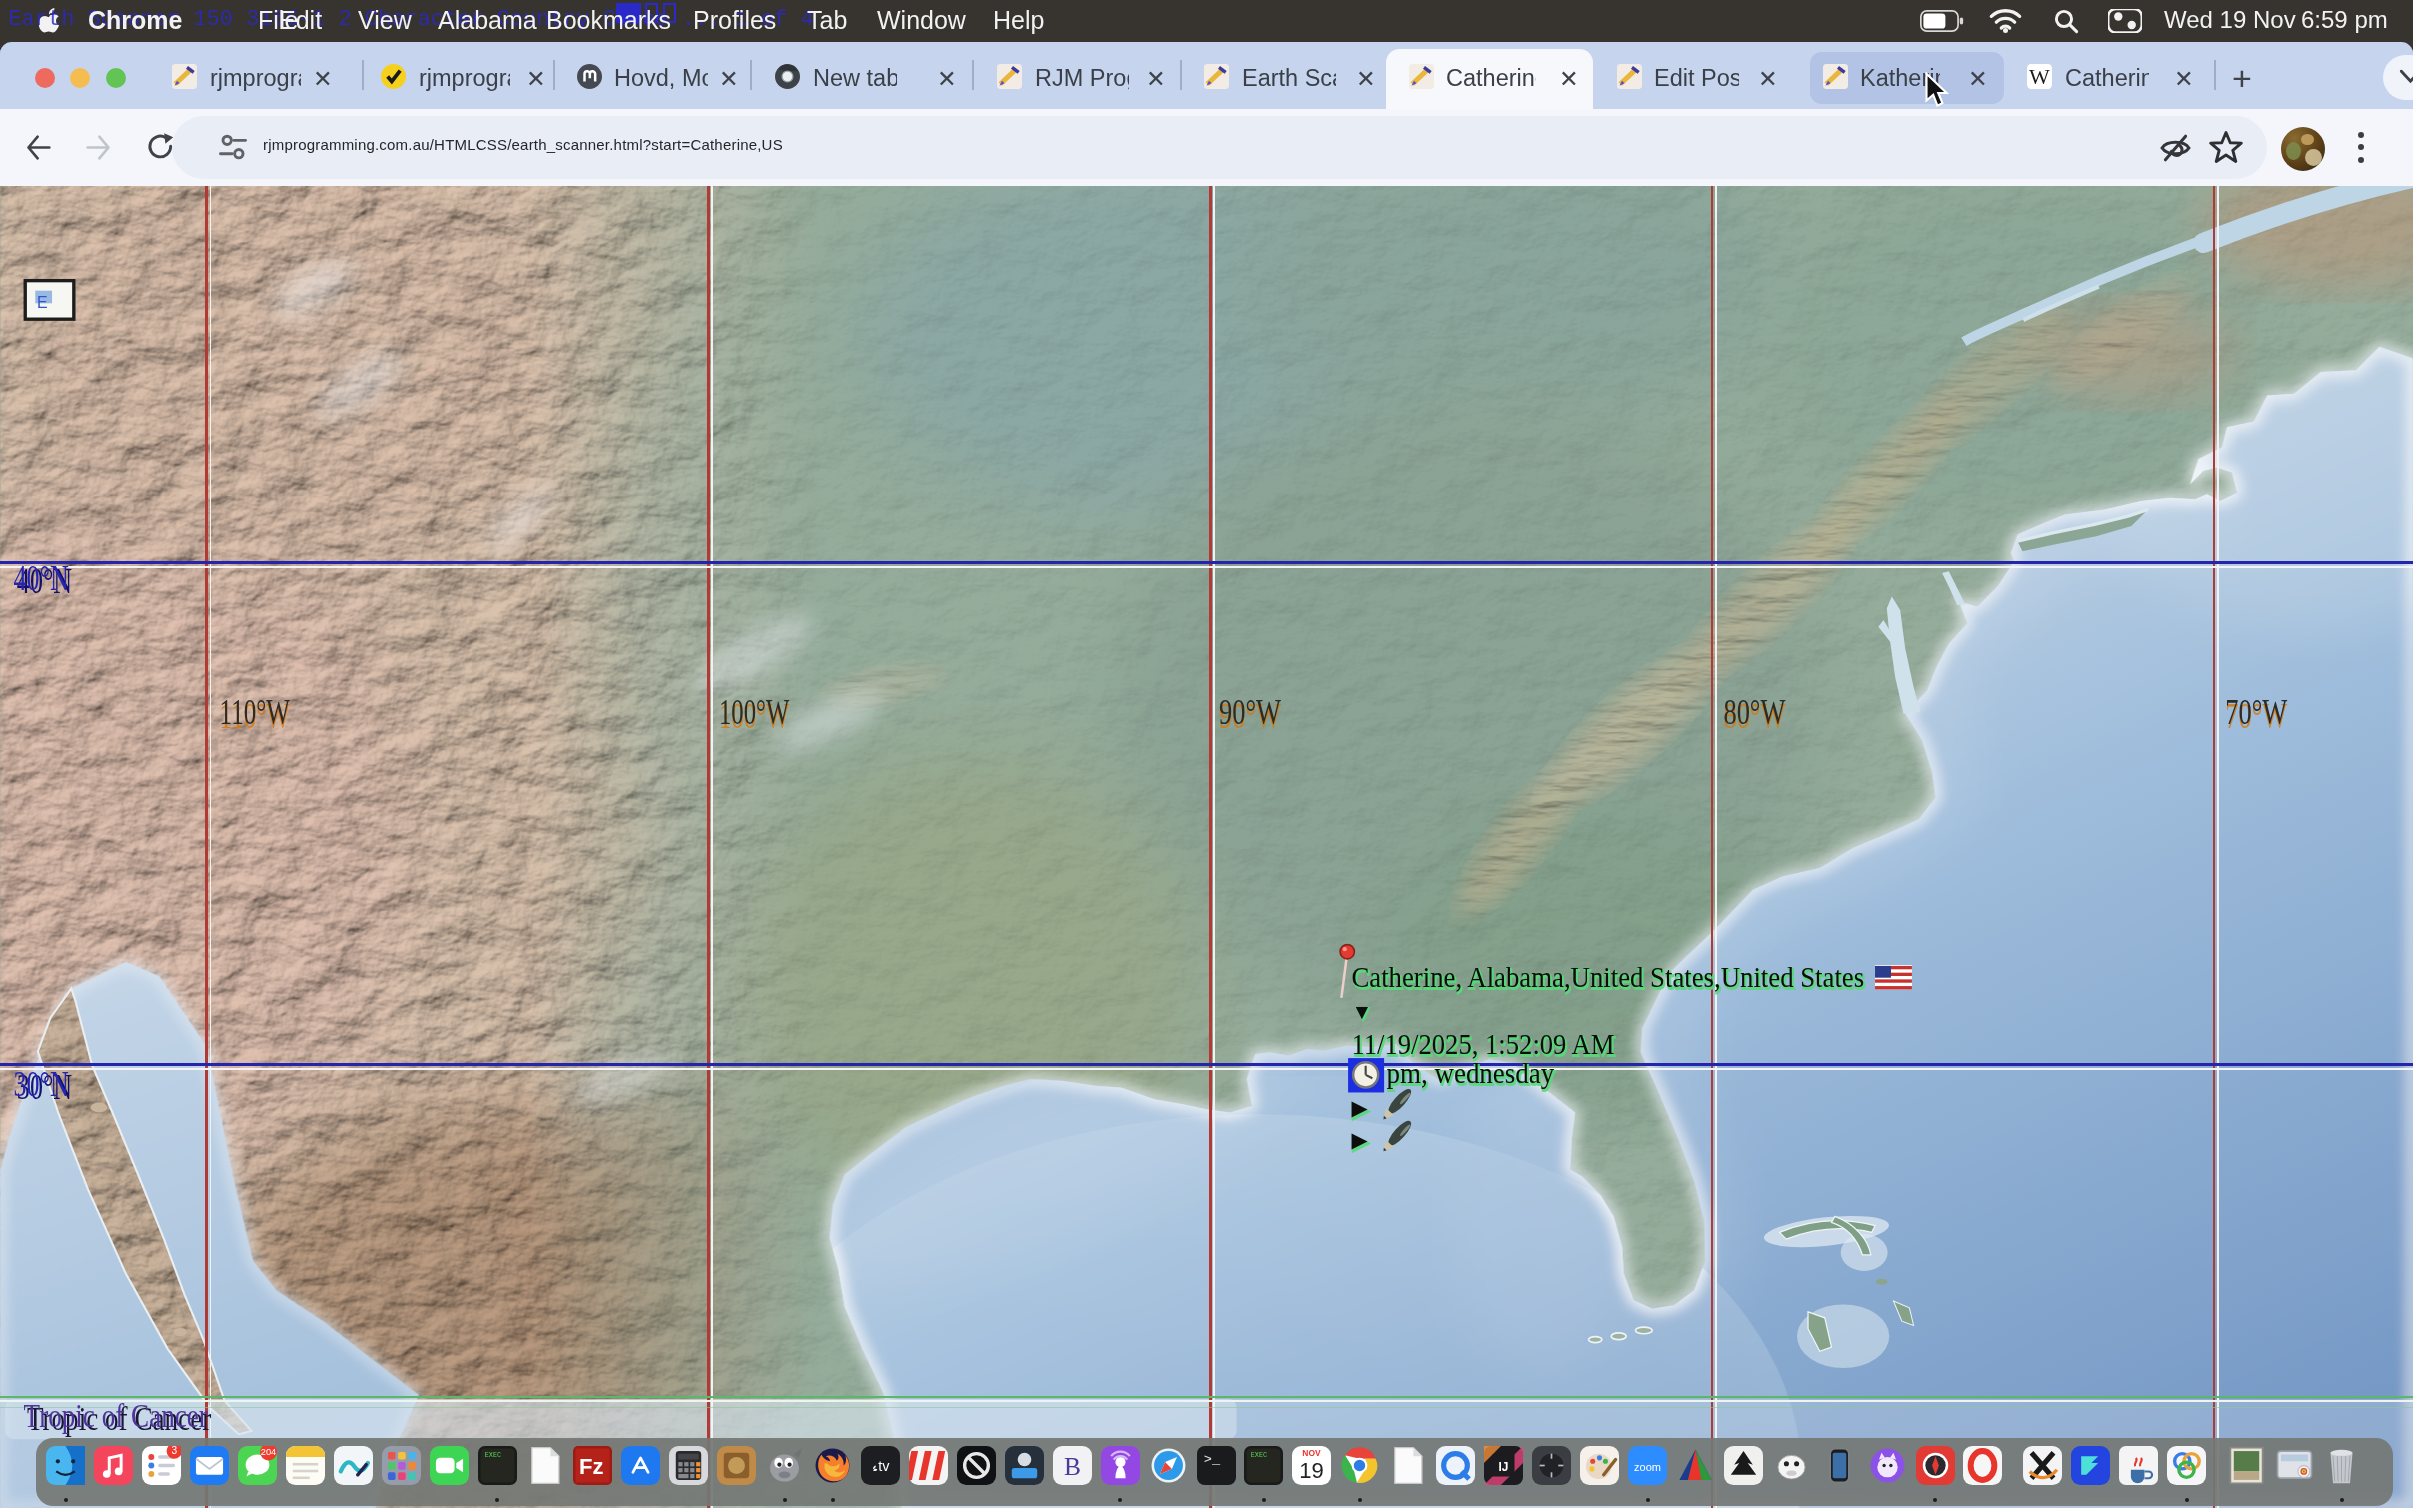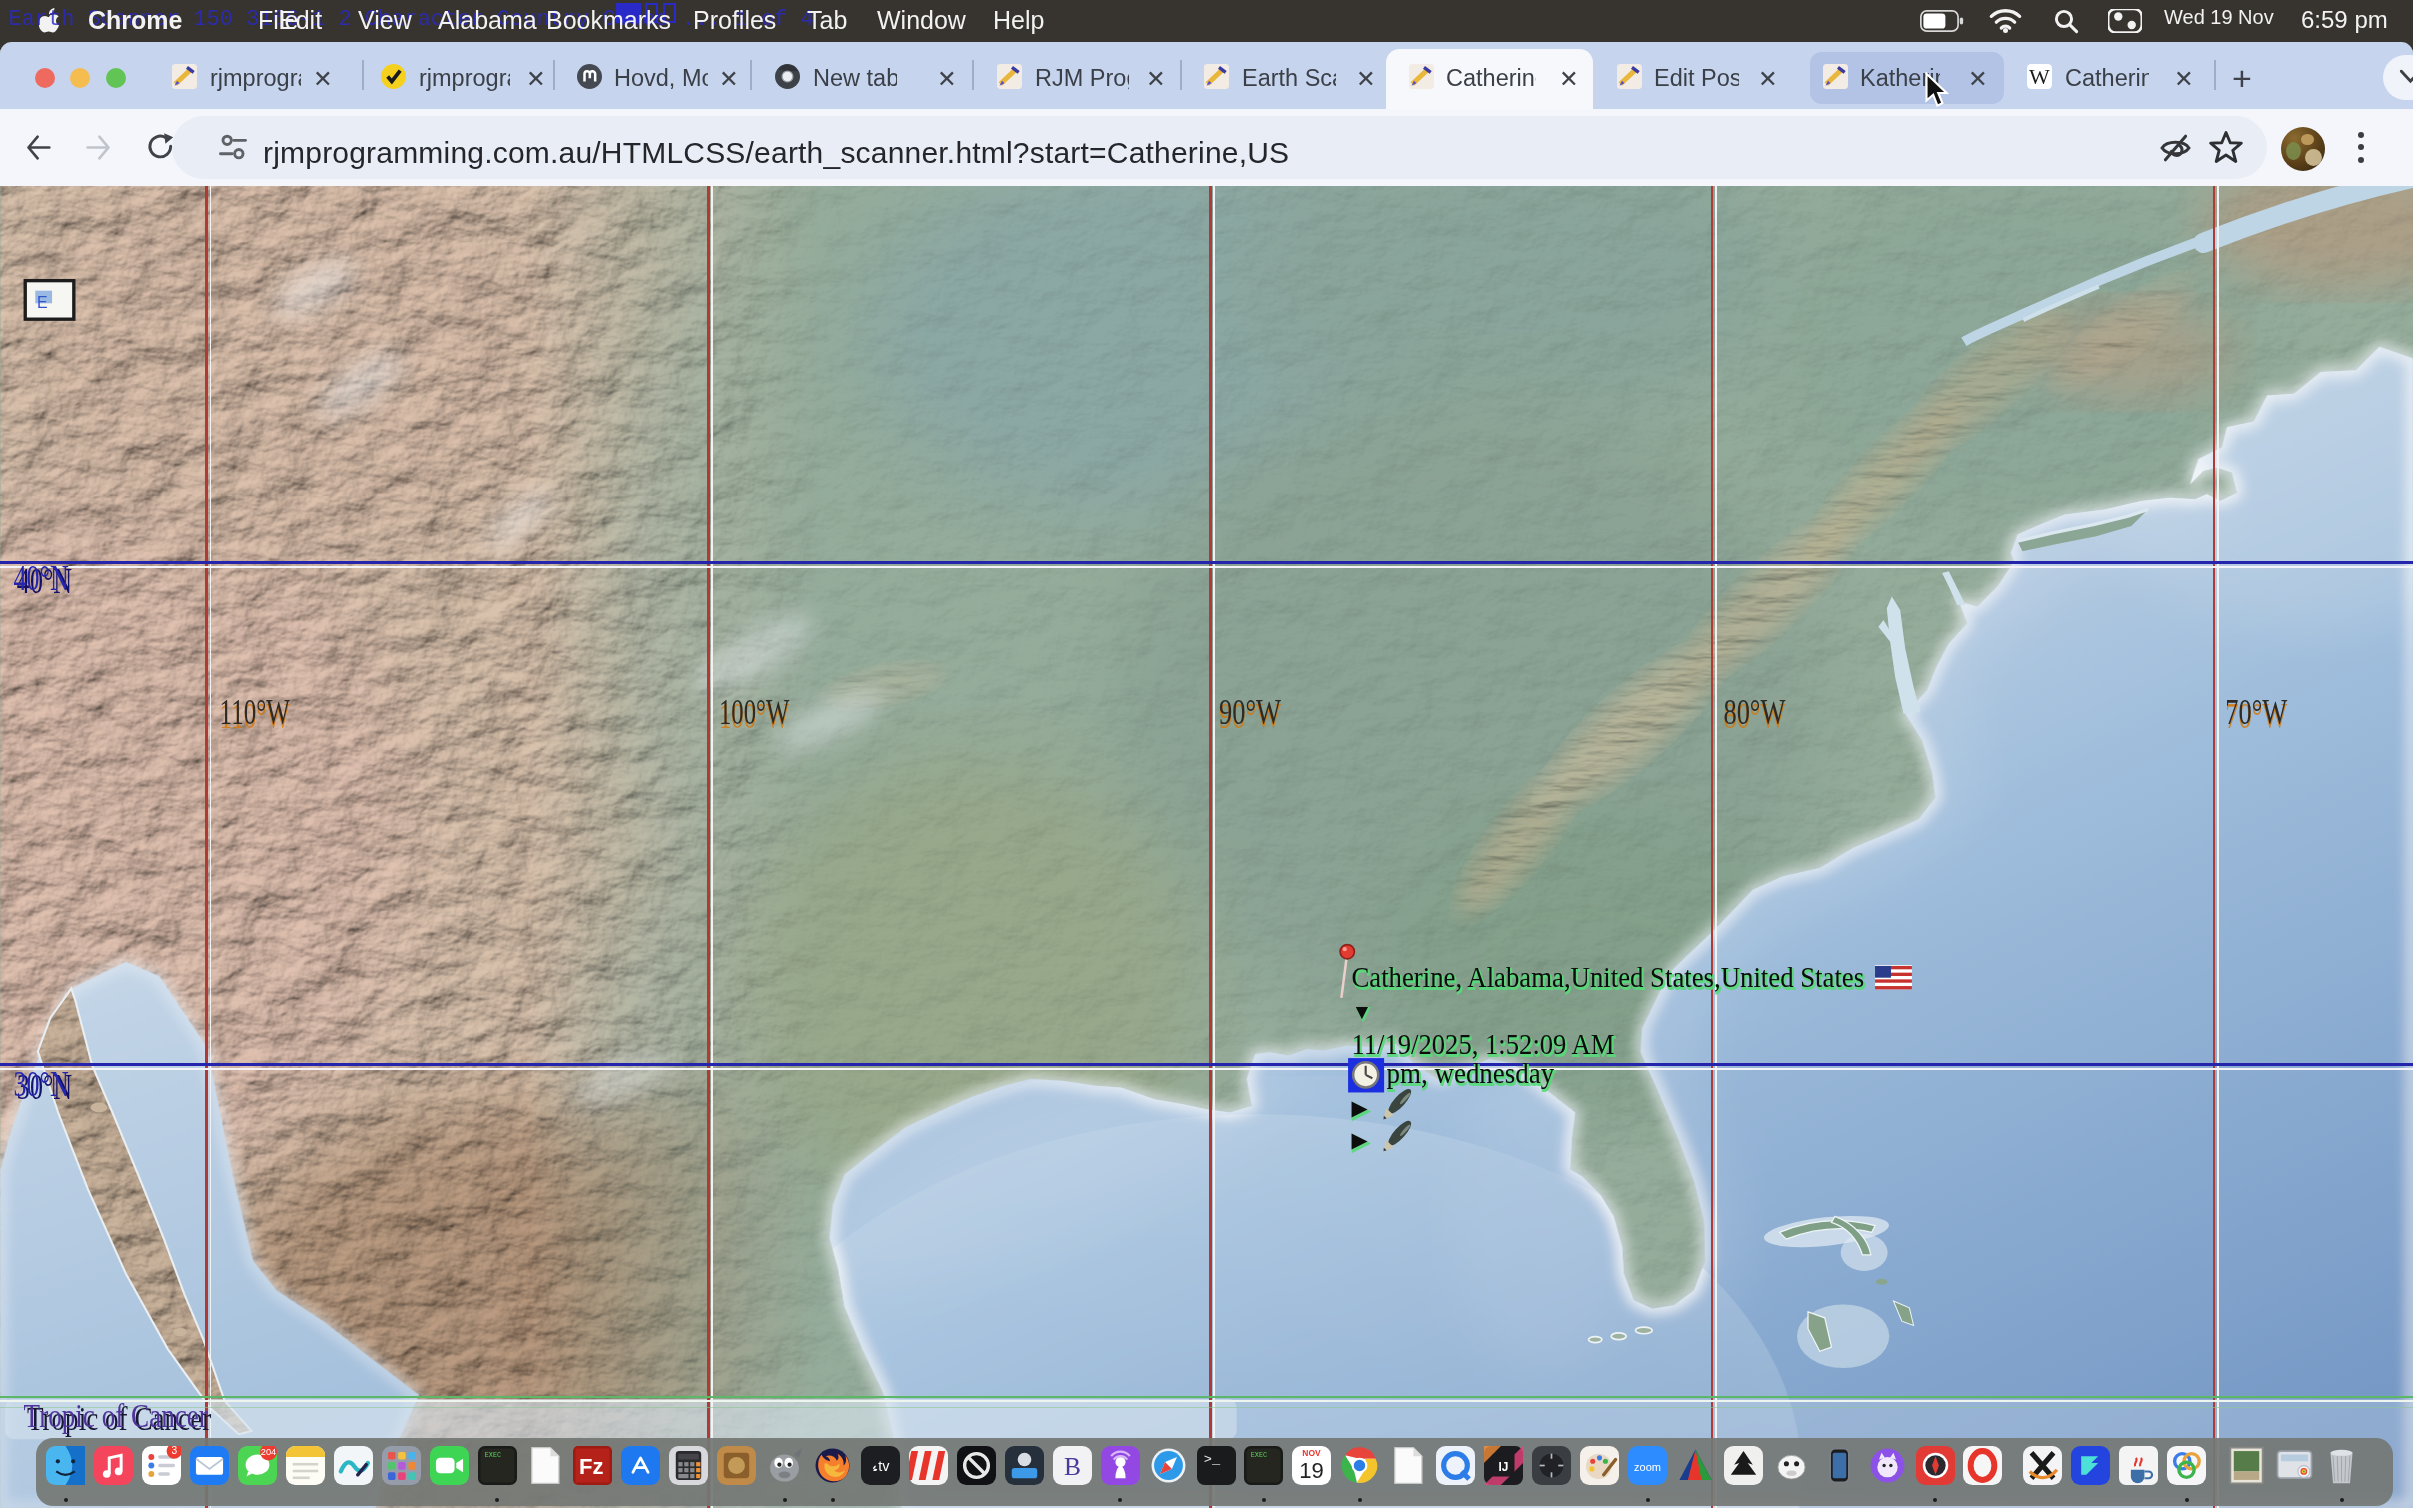--- a/index.html
+++ b/index.html
@@ -16,21 +16,21 @@
   .tl{position:absolute;top:68px;width:20px;height:20px;border-radius:50%;z-index:31;}
   .tabtxt{position:absolute;top:65px;font-size:23.5px;color:#3b4048;white-space:nowrap;overflow:hidden;z-index:31;}
   .tabx{position:absolute;top:65px;font-size:23.5px;color:#3f4349;z-index:31;}
   .tabsep{position:absolute;top:60px;width:1.7px;height:30px;background:#9fadcb;z-index:31;}
   #activetab{position:absolute;left:1386px;top:49px;width:207px;height:60px;background:#f6f8fc;border-radius:13.4px 13.4px 0 0;z-index:30;}
   #hovertab{position:absolute;left:1810px;top:52px;width:194px;height:52px;background:#b2c3e6;border-radius:11.7px;z-index:30;}
   #chevpill{position:absolute;left:2383px;top:55px;width:50px;height:45px;background:#f0f4fa;border-radius:22.6px;z-index:31;}
   
   #toolbar{position:absolute;left:0;top:109px;width:2413px;height:77px;background:#f4f6fb;z-index:30;}
   #omnibox{position:absolute;left:172px;top:116px;width:2095px;height:63px;background:#e9edf5;border-radius:32px;z-index:31;}
-  #urltxt{position:absolute;left:263px;top:136px;font-size:30px;color:#24262b;z-index:32;letter-spacing:0.2px;}
+  #urltxt{position:absolute;left:263px;top:136px;font-size:15px;color:#24262b;z-index:32;letter-spacing:0.2px;}
   
   #dock{position:absolute;left:36px;top:1438px;width:2357px;height:68px;background:rgba(116,120,117,0.92);border-radius:17px;z-index:40;}
   .di{position:absolute;top:1446px;width:40px;height:40px;border-radius:9.2px;z-index:41;}
   .dot{position:absolute;top:1498px;width:4.2px;height:4.2px;border-radius:50%;background:#1c1c1c;z-index:41;}
 </style>
 </head>
 <body>
 
 <svg id="map" width="2413" height="1508" style="position:absolute;left:0;top:0;z-index:1" xmlns="http://www.w3.org/2000/svg" viewBox="0 0 2880 1800">
 <defs>
@@ -318,21 +318,21 @@
   <span class="mi" style="left:88px;font-weight:bold;">Chrome</span>
   <span class="mi" style="left:210px;margin-left:48px;">File</span>
   <span class="mi" style="left:279px;">Edit</span>
   <span class="mi" style="left:358px;">View</span>
   <span class="mi" style="left:438px;">Alabama</span>
   <span class="mi" style="left:546px;">Bookmarks</span>
   <span class="mi" style="left:693px;">Profiles</span>
   <span class="mi" style="left:807px;">Tab</span>
   <span class="mi" style="left:877px;">Window</span>
   <span class="mi" style="left:993px;">Help</span>
-  <span class="mi" style="left:2164px;font-size:20px;">Wed 19 Nov</span>
+  <span class="mi" style="left:2164px;font-size:24px;">Wed 19 Nov</span>
   <span class="mi" style="left:2301px;font-size:24px;">6:59 pm</span>
 
   <svg class="abs" style="left:1920px;top:10px" width="44" height="22" viewBox="0 0 52 26">
       <rect x="1" y="1" width="44" height="24" rx="7" fill="none" stroke="#d8d8d8" stroke-width="2"></rect>
       <rect x="4" y="4" width="26" height="18" rx="4" fill="#fff"></rect>
       <rect x="47" y="9" width="4" height="8" rx="2" fill="#d8d8d8"></rect>
     </svg>
 
   <svg class="abs" style="left:1988px;top:8.4px" width="35" height="25" viewBox="0 0 42 30">
       <g fill="none" stroke="#f2f2f2" stroke-width="4" stroke-linecap="round">

